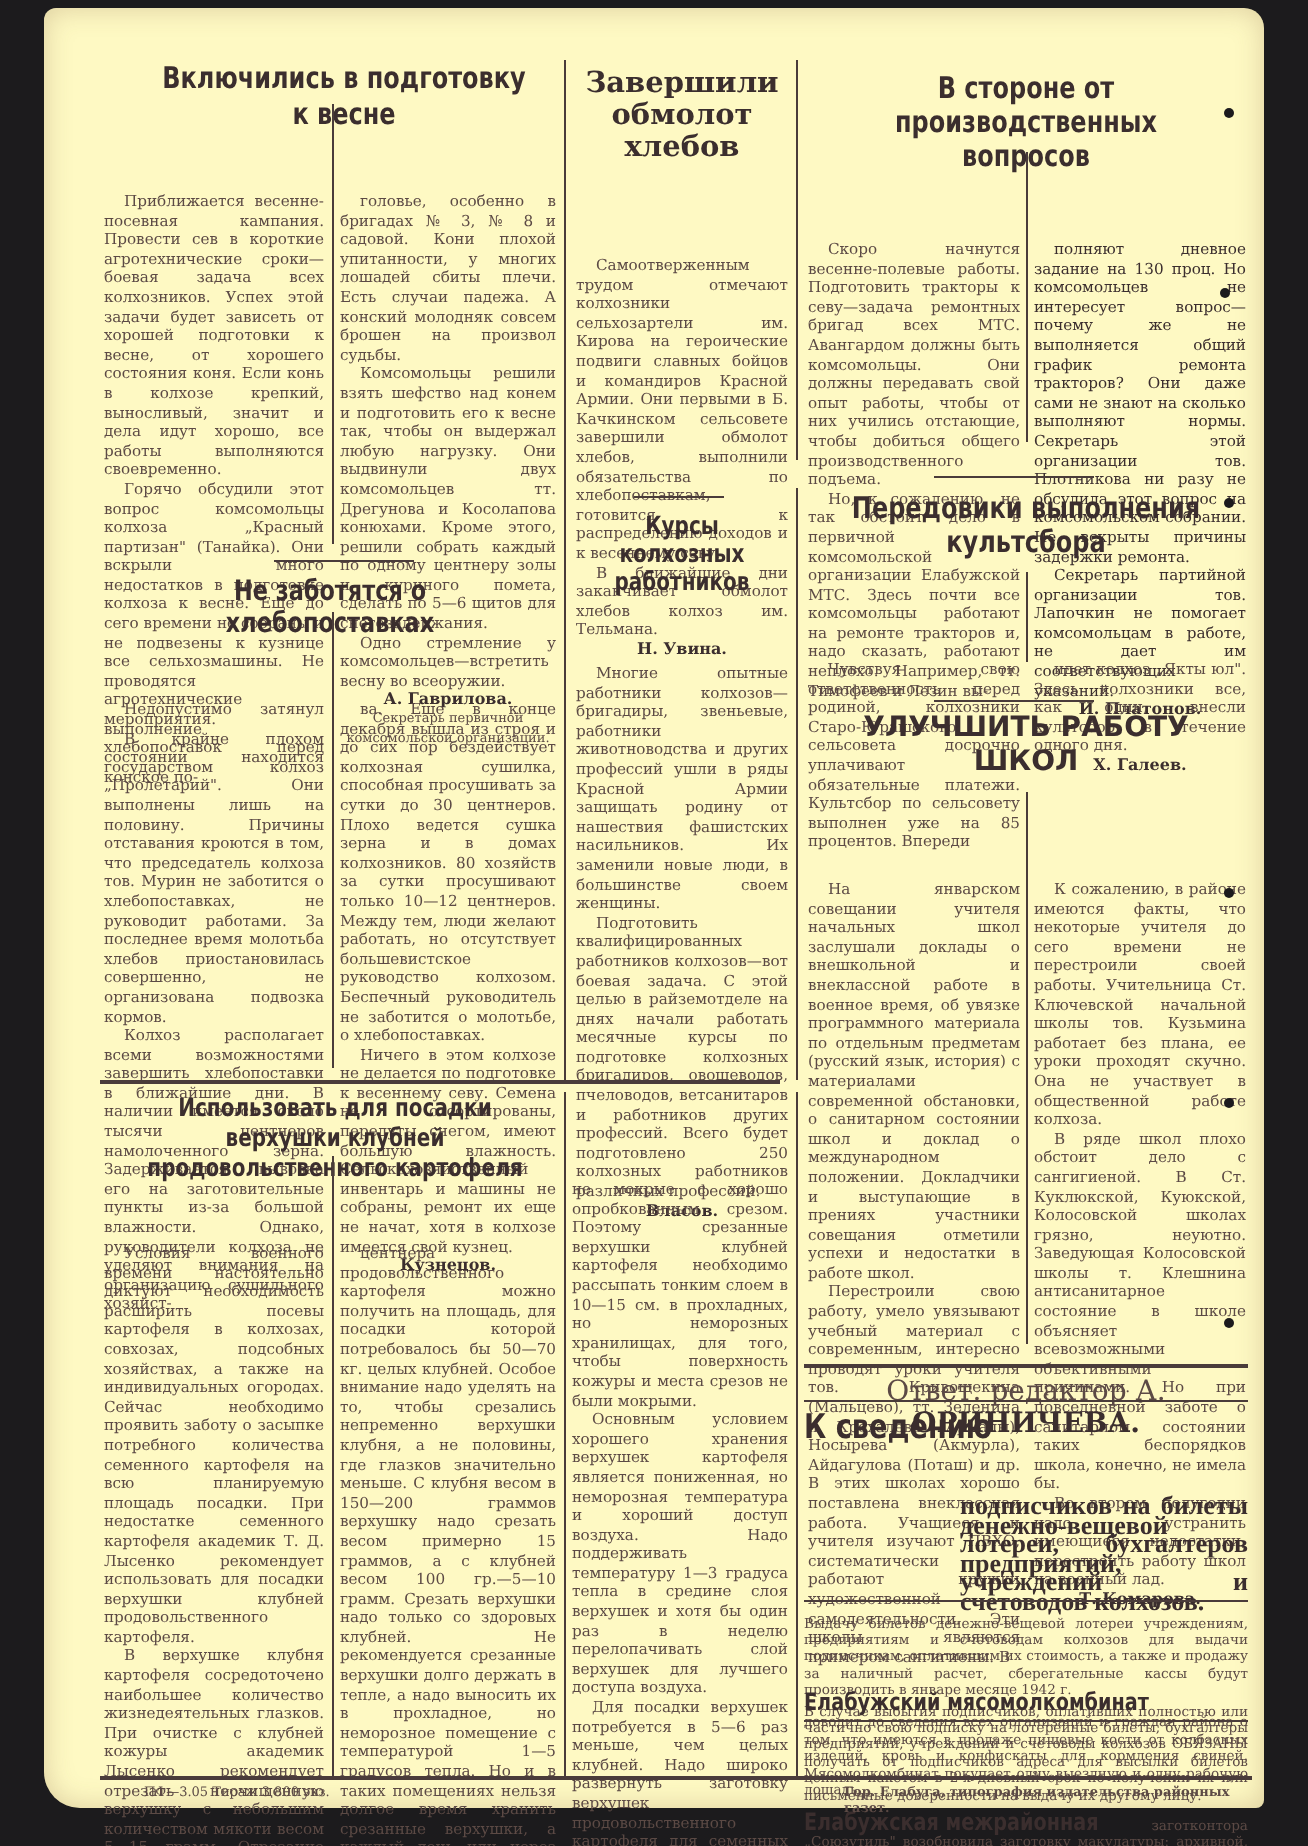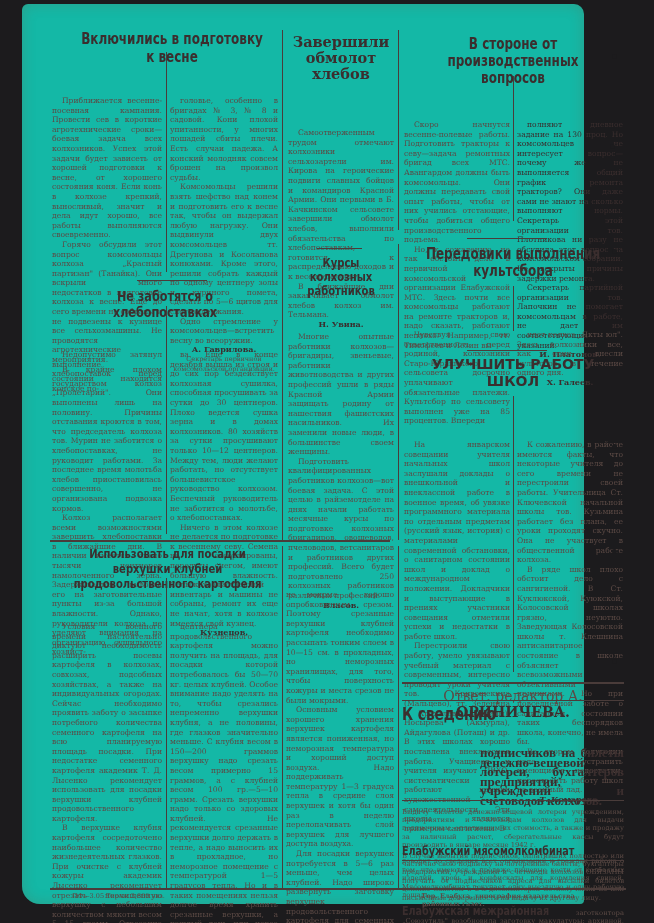--- a/index.html
+++ b/index.html
@@ -1,18 +1,18 @@
 <!DOCTYPE html>
 <html><head>
 <meta charset="utf-8">
 <style>
   html,body{margin:0;padding:0;}
   body{width:654px;height:923px;background:#1c1b1d;position:relative;overflow:hidden;
        font-family:"DejaVu Serif","Liberation Serif",serif;}
-  .page{position:absolute;left:22px;top:4px;width:562px;height:900px;background:#14b8a6;
+  .page{position:absolute;left:22px;top:4px;width:610px;height:900px;background:#fef9c3;
         border-radius:6px 10px 4px 18px;box-shadow:inset 0 0 14px rgba(120,80,50,.25);}
   .txt{color:#5c4a45;font-size:7.6px;line-height:9.6px;text-align:justify;hyphens:auto;margin-top:44px;}
   .txt p{margin:0;text-indent:10px;}
   .col{position:absolute;}
   .h{position:absolute;color:#3b2e2e;text-align:center;font-weight:bold;}
   .cond{font-family:"DejaVu Sans","Liberation Sans",sans-serif;transform:scaleX(.8);transform-origin:center top;}
   .vline{position:absolute;width:1px;background:#4a3c3a;}
   .hline{position:absolute;height:1px;background:#4a3c3a;}
   .sig{text-align:center;font-weight:bold;color:#3b2e2e;font-size:8px;}
   .cap{text-align:center;font-size:6.5px;color:#5c4a45;}

